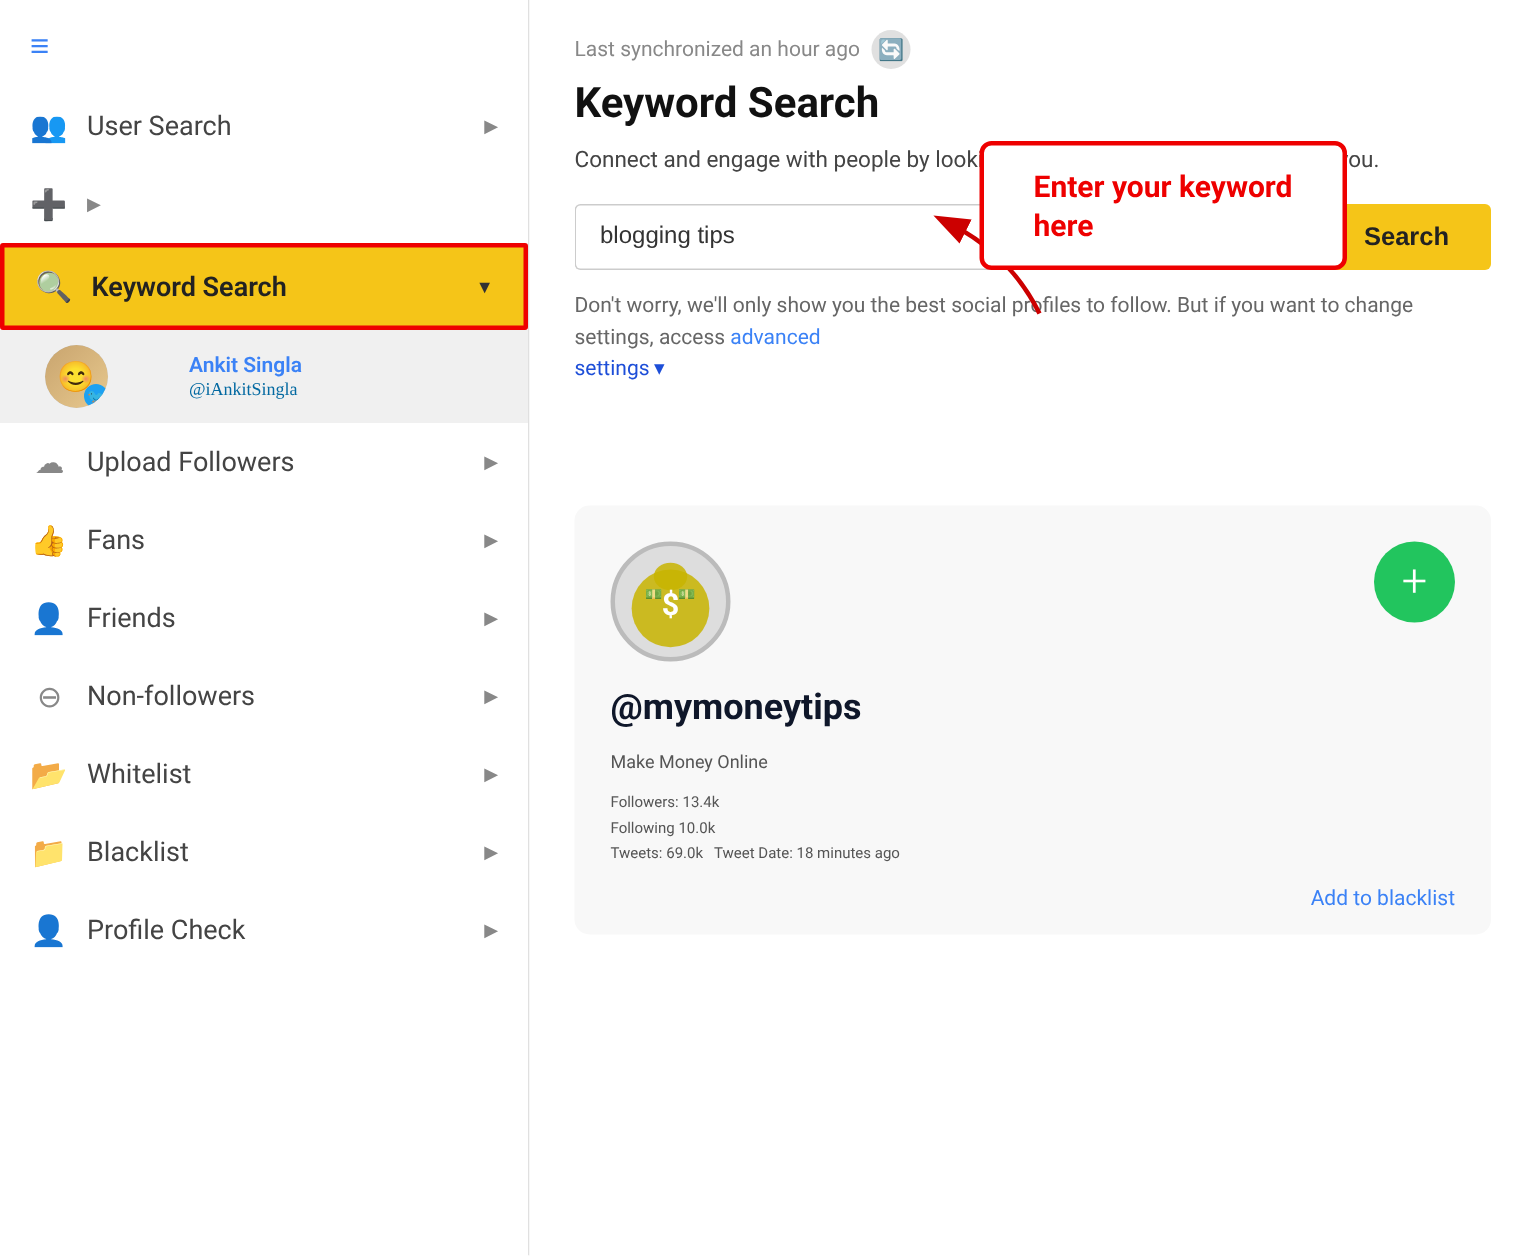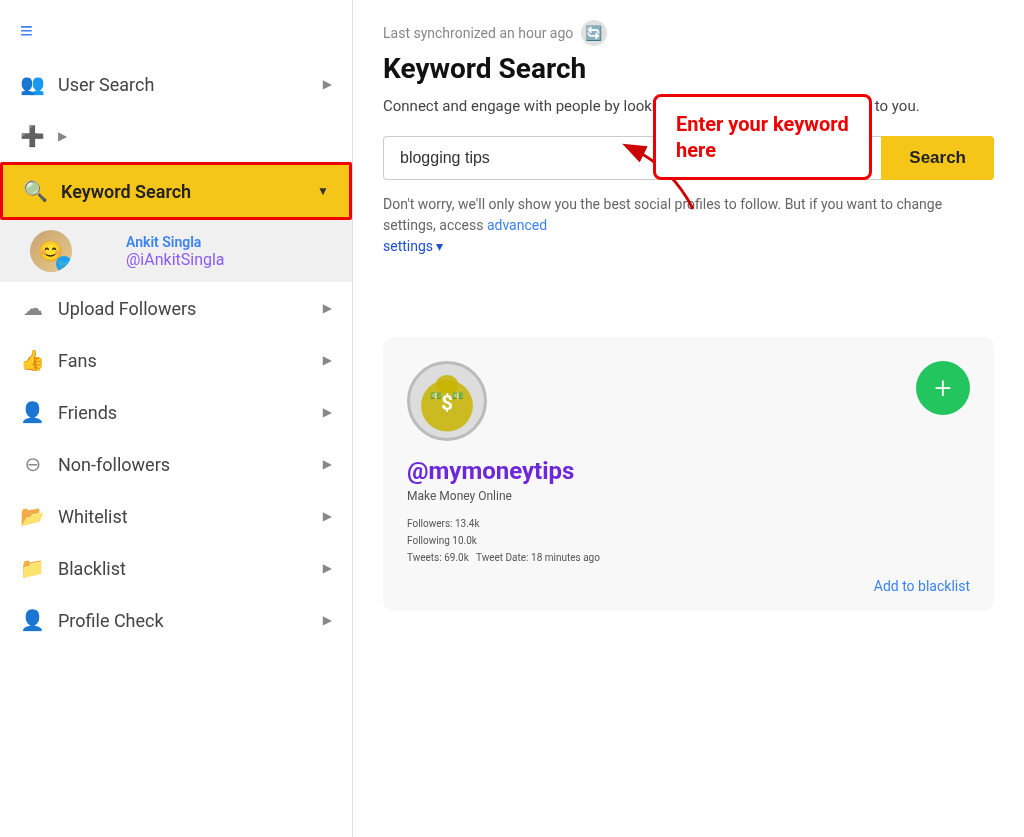--- a/index.html
+++ b/index.html
@@ -90,21 +90,21 @@
       background: #1da1f2;
       border-radius: 50%;
       display: flex;
       align-items: center;
       justify-content: center;
       font-size: 9px;
       color: #fff;
     }
     .account-info { display: flex; flex-direction: column; margin-left: 42px; }
     .account-name { font-size: 14px; font-weight: 600; color: #3b82f6; }
-    .account-handle { font-size: 16px; color: #8b5cf6; }
+    .account-handle { font-size: 12px; color: #0369a1; font-family: Liberation Serif, serif; }
 
     
     .main-content {
       flex: 1;
       padding: 20px 30px;
       overflow-y: auto;
       background: #fff;
     }
     .sync-row {
       display: flex;
@@ -187,21 +187,21 @@
       position: relative;
       margin-bottom: 20px;
     }
     .callout-box {
       position: absolute;
       top: -40px;
       left: 260px;
       background: #fff;
       border: 3px solid #e00;
       border-radius: 8px;
-      padding: 14px 20px;
+      padding: 14px 33px;
       font-size: 22px;
       font-weight: 700;
       color: #e00;
       white-space: nowrap;
       z-index: 10;
       line-height: 1.3;
     }
 
     
     .profile-card {
@@ -226,22 +226,22 @@
       align-items: center;
       justify-content: center;
       font-size: 30px;
       color: #fff;
       cursor: pointer;
       font-weight: 300;
     }
     .profile-username {
       font-size: 24px;
       font-weight: 700;
-      color: #6d28d9;
-      margin-bottom: 4px;
+      color: #0f172a;
+      margin-bottom: 16px;
     }
     .profile-bio {
       font-size: 12px;
       color: #555;
       margin-bottom: 12px;
     }
     .profile-stats {
       font-size: 10px;
       color: #555;
       line-height: 1.7;

